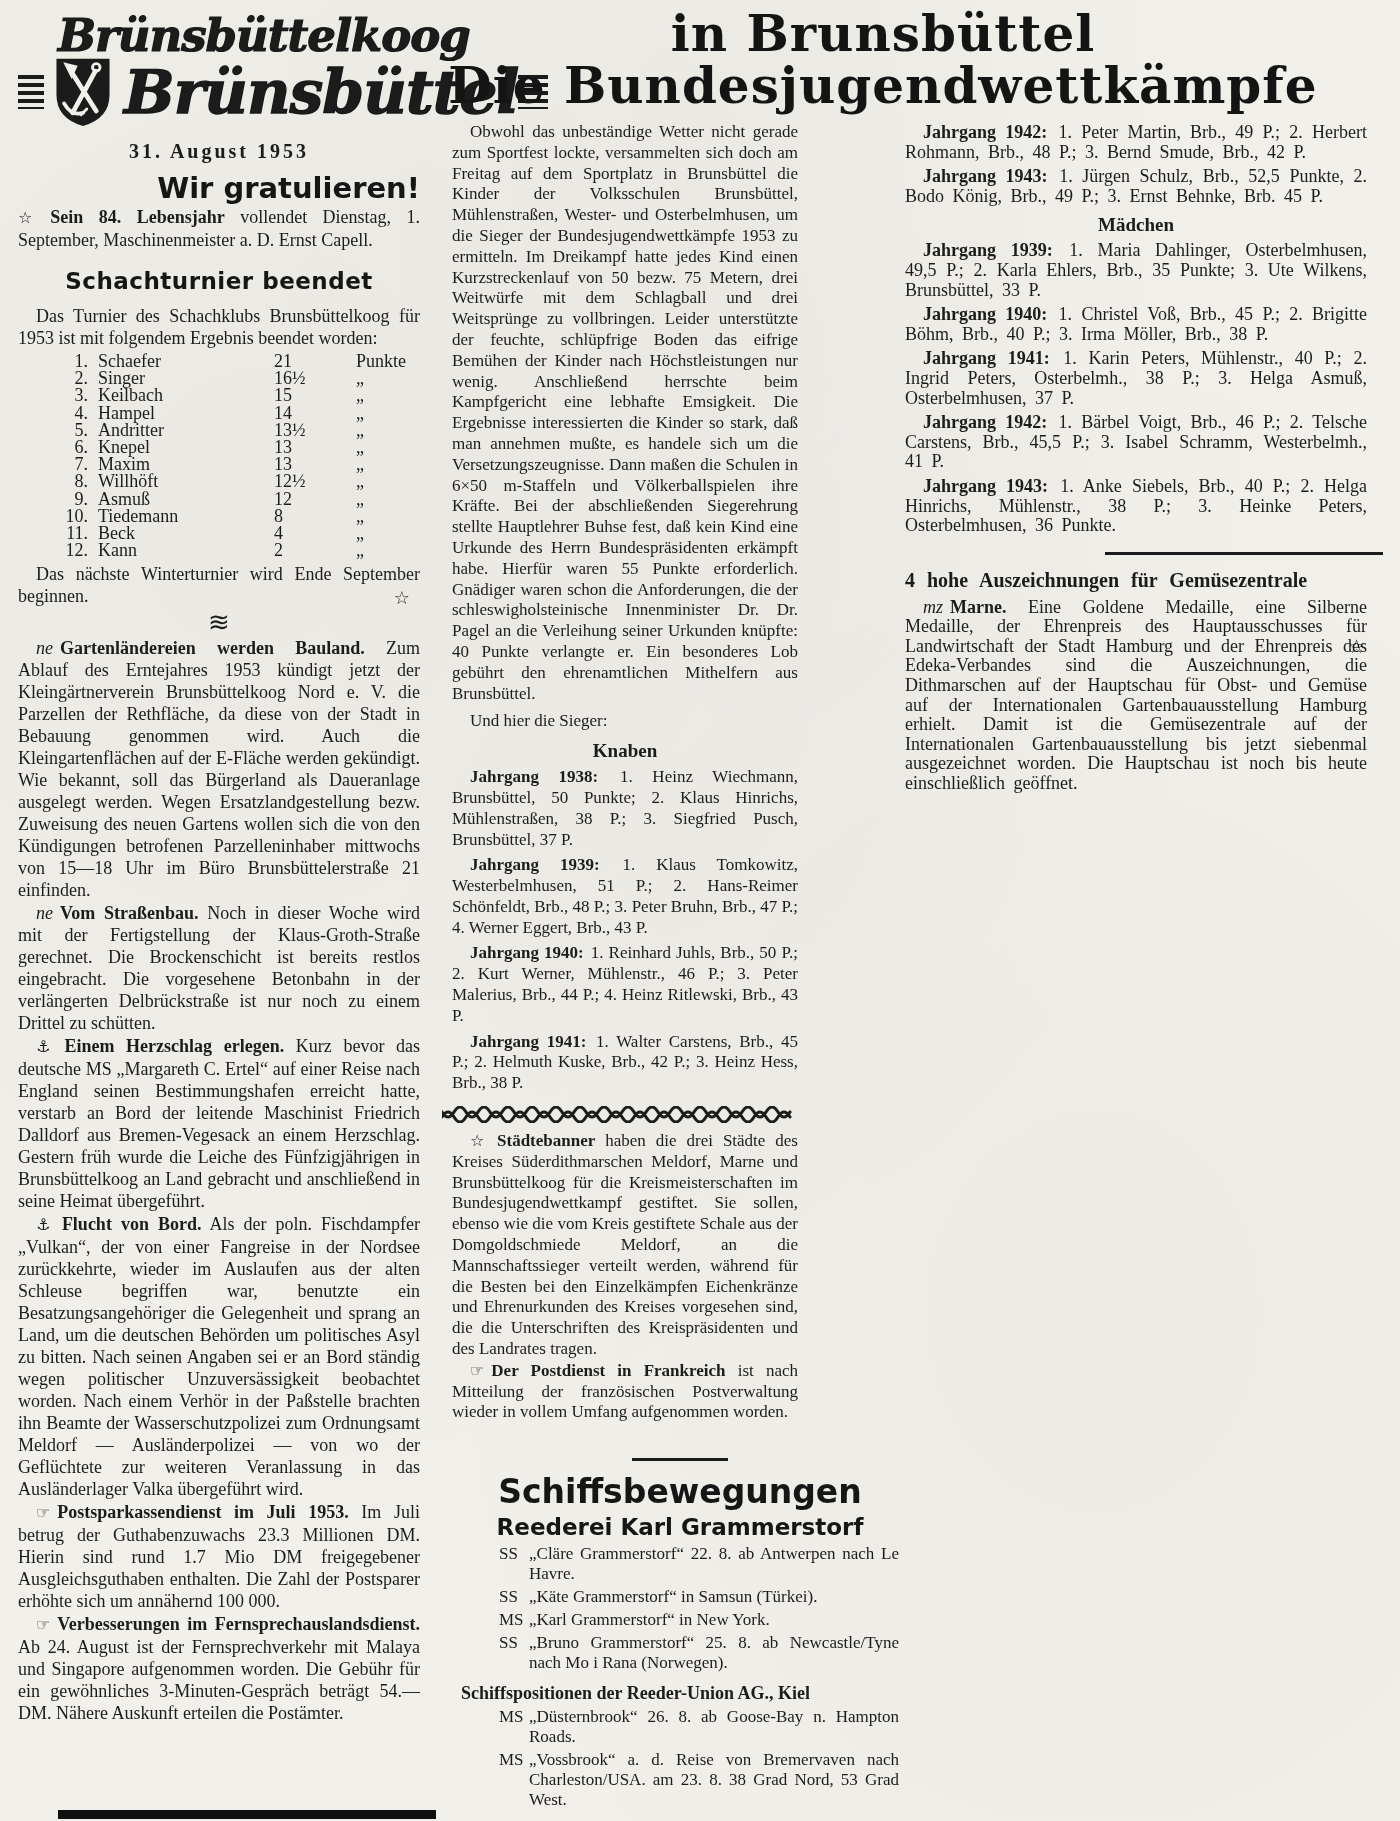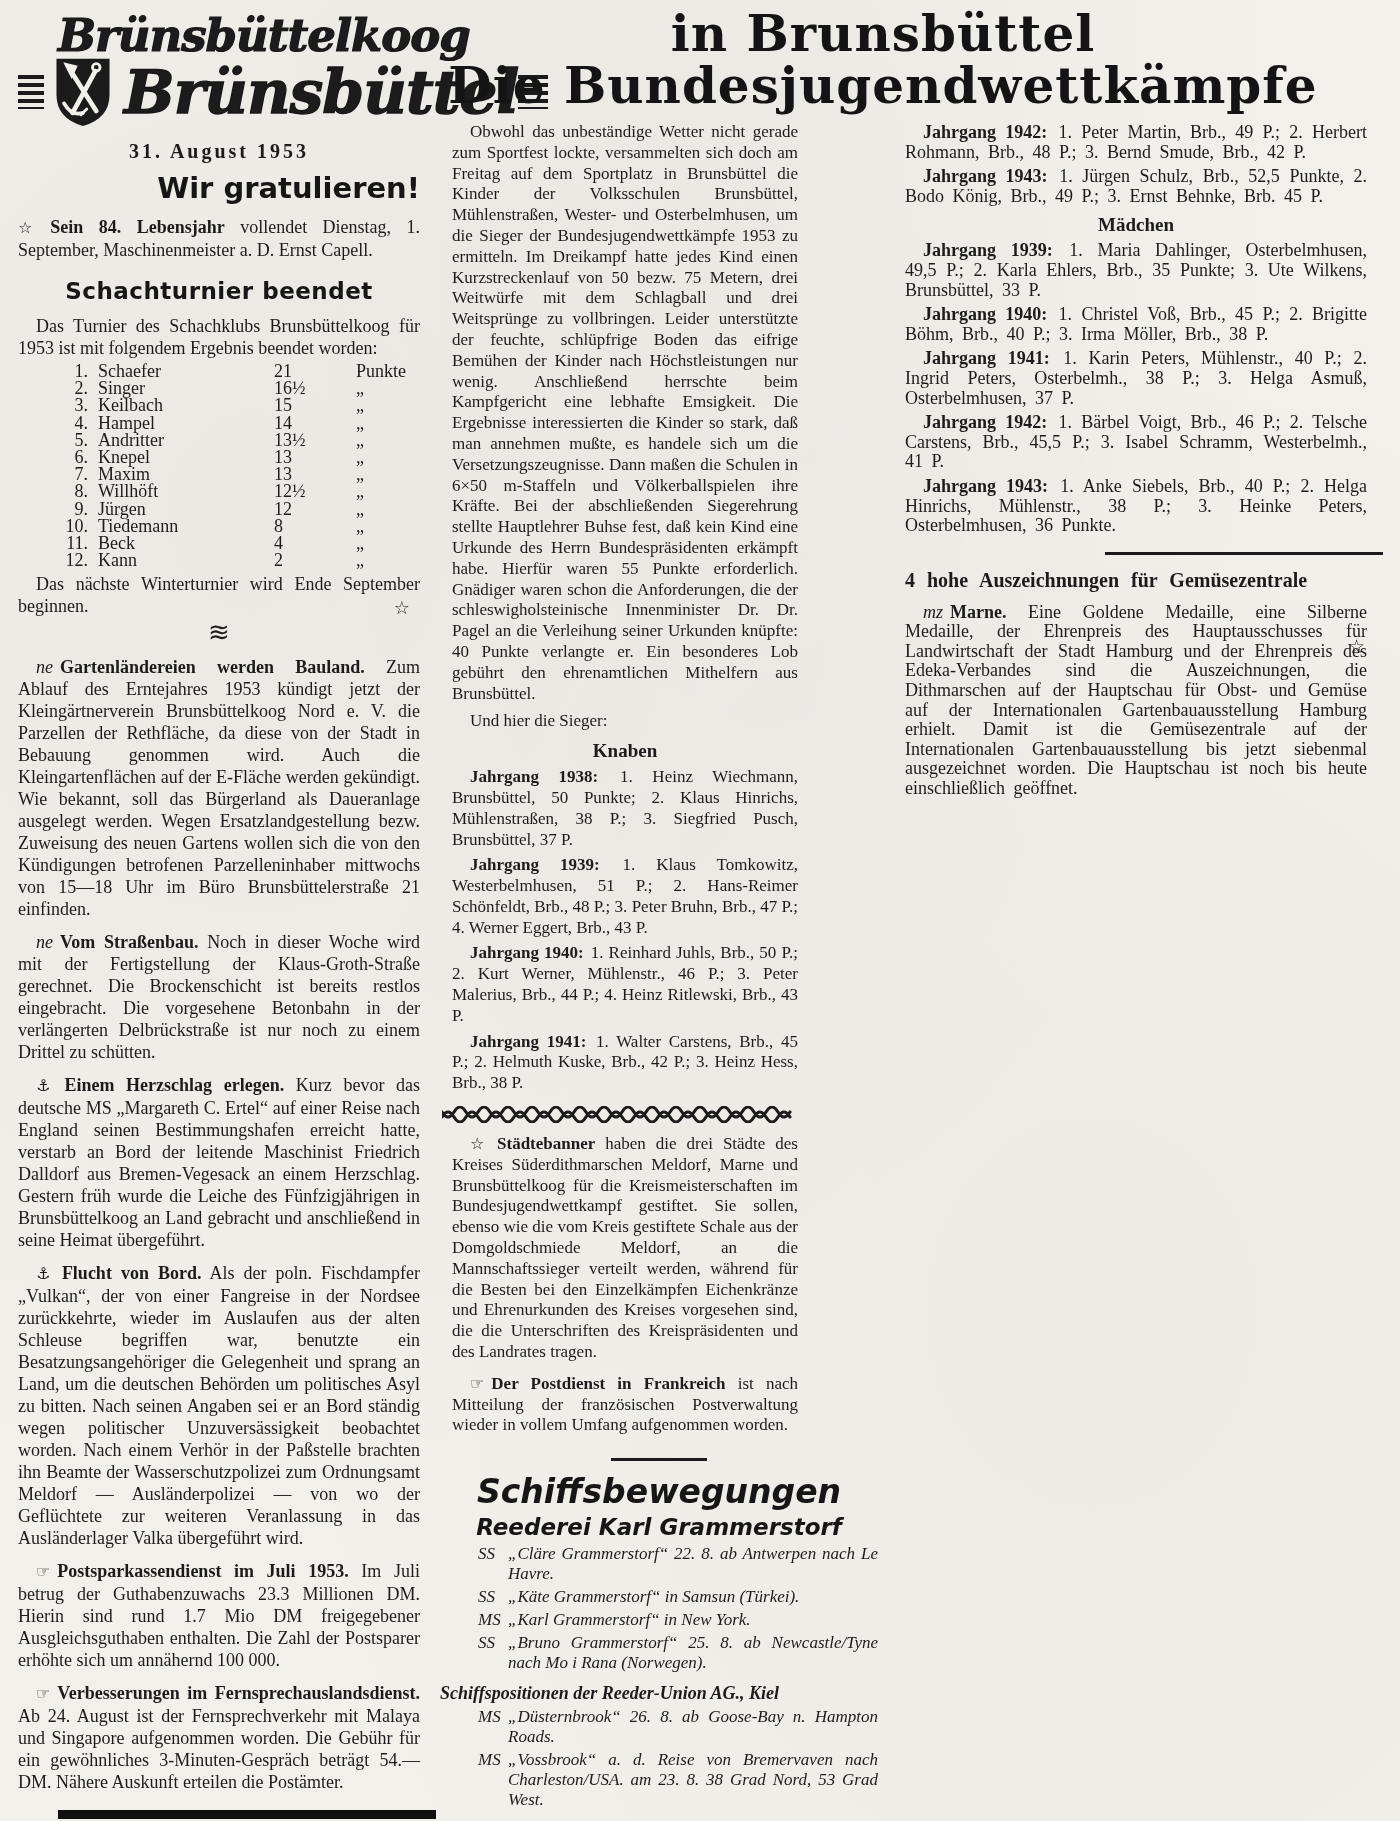--- a/index.html
+++ b/index.html
@@ -8,21 +8,21 @@
       radial-gradient(ellipse at 18% 28%, rgba(0,0,0,0.030), transparent 55%),
       radial-gradient(ellipse at 78% 72%, rgba(0,0,0,0.025), transparent 55%),
       radial-gradient(ellipse at 55% 10%, rgba(0,0,0,0.02), transparent 50%),
       #f2f0ea;
     font-family:"Liberation Serif", serif;}
   
   .col-left{position:absolute;left:18px;top:6px;width:402px;}
   .headline{position:absolute;left:430px;top:8px;width:906px;text-align:center;}
   .col-mid{position:absolute;left:452px;top:122px;width:346px;}
   .col-right{position:absolute;left:905px;top:118px;width:462px;}
-  .shipping{position:absolute;left:440px;top:1458px;width:438px;font-style:italic;}
+  .shipping{position:absolute;left:461px;top:1458px;width:438px;}
   
   .bt{text-align:justify;}
   .col-left .bt{font-size:18px;line-height:22px;}
   .col-mid .bt{font-size:17px;line-height:20.8px;}
   .col-right .bt{font-size:18px;line-height:19.6px;word-spacing:4px;}
   .indent{text-indent:18px;}
   p{margin:0;}
   b{font-weight:bold;}
   
   .masthead{margin-top:6px;}
@@ -50,21 +50,21 @@
   
   .chess-table{margin:4px 0 0 30px;font-size:18px;}
   .crow{display:grid;grid-template-columns:50px 172px 72px 1fr;line-height:17.2px;}
   .c-rank{text-align:right;padding-right:10px;}
   .c-pts{padding-left:4px;}
   .c-unit{padding-left:14px;}
   .chess-note{position:relative;margin-top:4px;}
   .star-br{position:absolute;right:10px;bottom:-2px;font-family:"DejaVu Sans",sans-serif;font-size:18px;}
   .wave{text-align:center;font-family:"DejaVu Sans",sans-serif;font-size:26px;line-height:26px;margin:2px 0;}
   
-  .item{margin-top:11px;}
+  .item{margin-top:1px;}
   .marker{margin-right:7px;}
   .m-star,.m-anchor,.m-hand{font-family:"DejaVu Sans",sans-serif;font-size:16px;}
   .m-initials{font-style:italic;}
   .jg{margin-top:5px;}
   .jg b{margin-right:2px;}
   .winners{margin:7px 0 0;text-indent:18px;}
   
   .braid{margin:12px 0 8px -10px;display:block;}
   .mid-rule{width:96px;height:3px;background:#1b1b1b;margin:0 auto;}
   .r-rule{width:278px;height:3px;background:#1b1b1b;margin:16px 0 0 200px;}
@@ -154,21 +154,21 @@
         <span class="c-unit">„</span>
       </div>
         <div class="crow">
         <span class="c-rank">8.</span>
         <span class="c-name">Willhöft</span>
         <span class="c-pts">12½</span>
         <span class="c-unit">„</span>
       </div>
         <div class="crow">
         <span class="c-rank">9.</span>
-        <span class="c-name">Jürgen</span>
+        <span class="c-name">Asmuß</span>
         <span class="c-pts">12</span>
         <span class="c-unit">„</span>
       </div>
         <div class="crow">
         <span class="c-rank">10.</span>
         <span class="c-name">Tiedemann</span>
         <span class="c-pts">8</span>
         <span class="c-unit">„</span>
       </div>
         <div class="crow">

